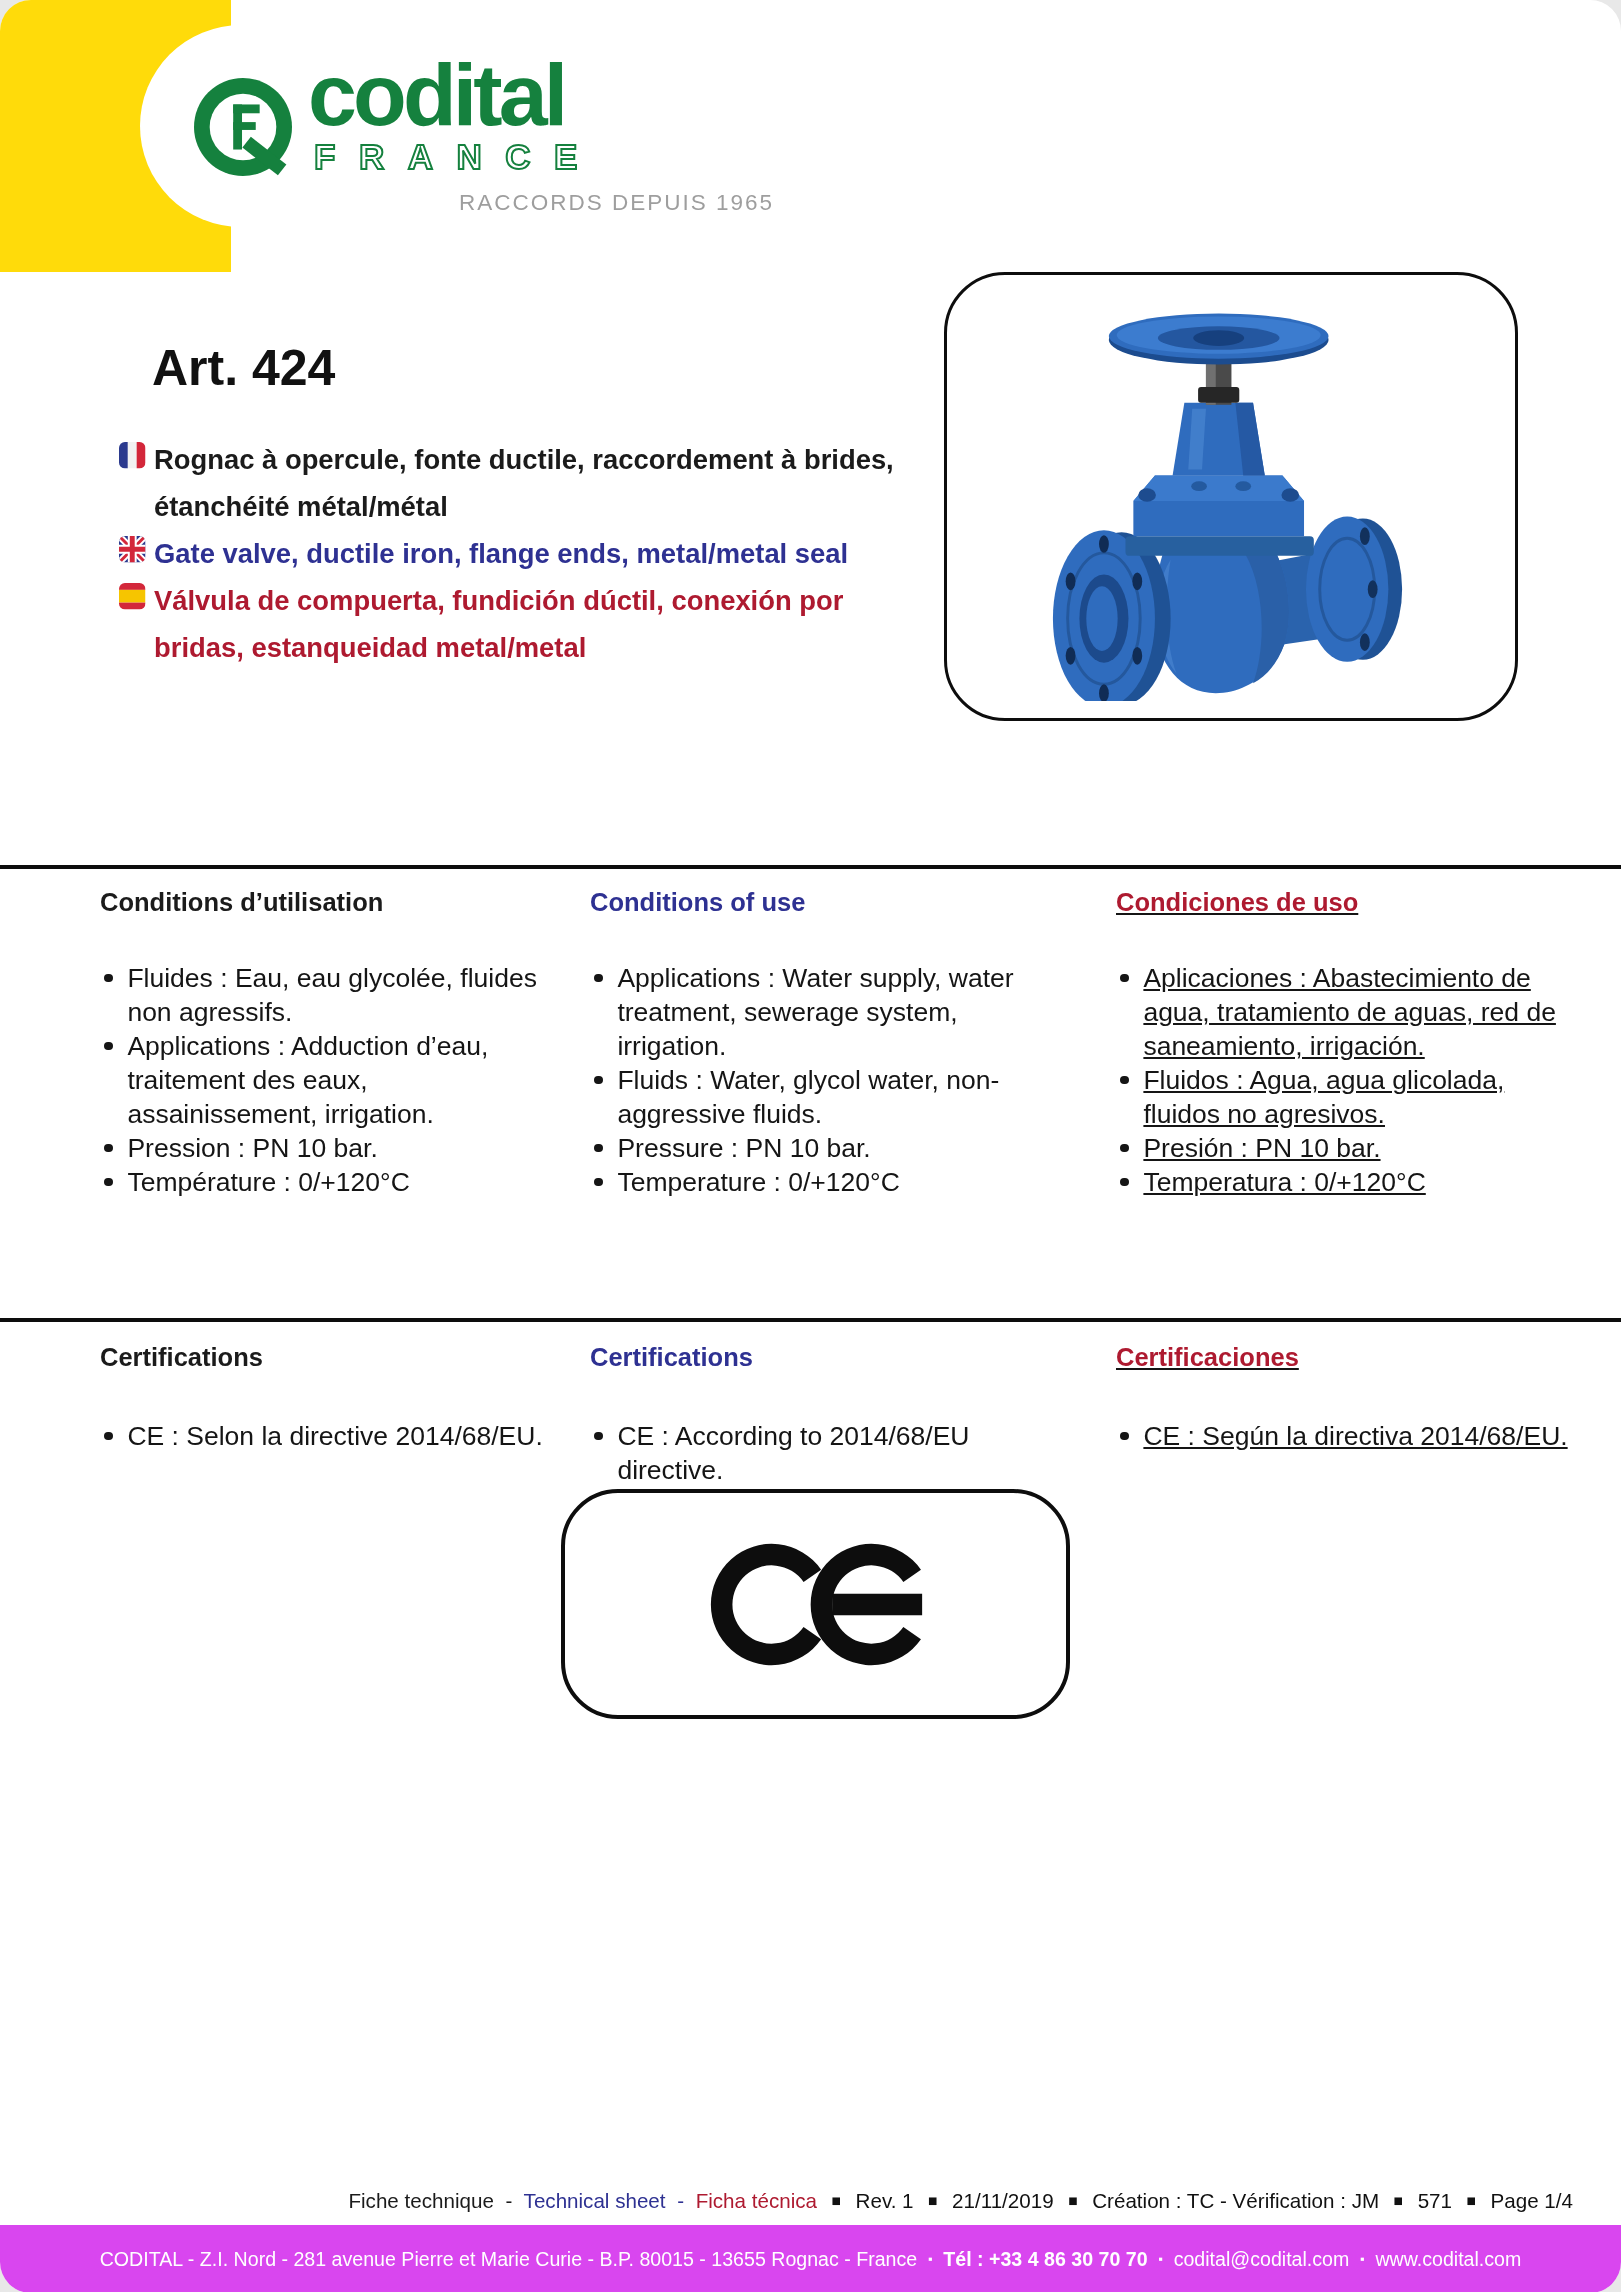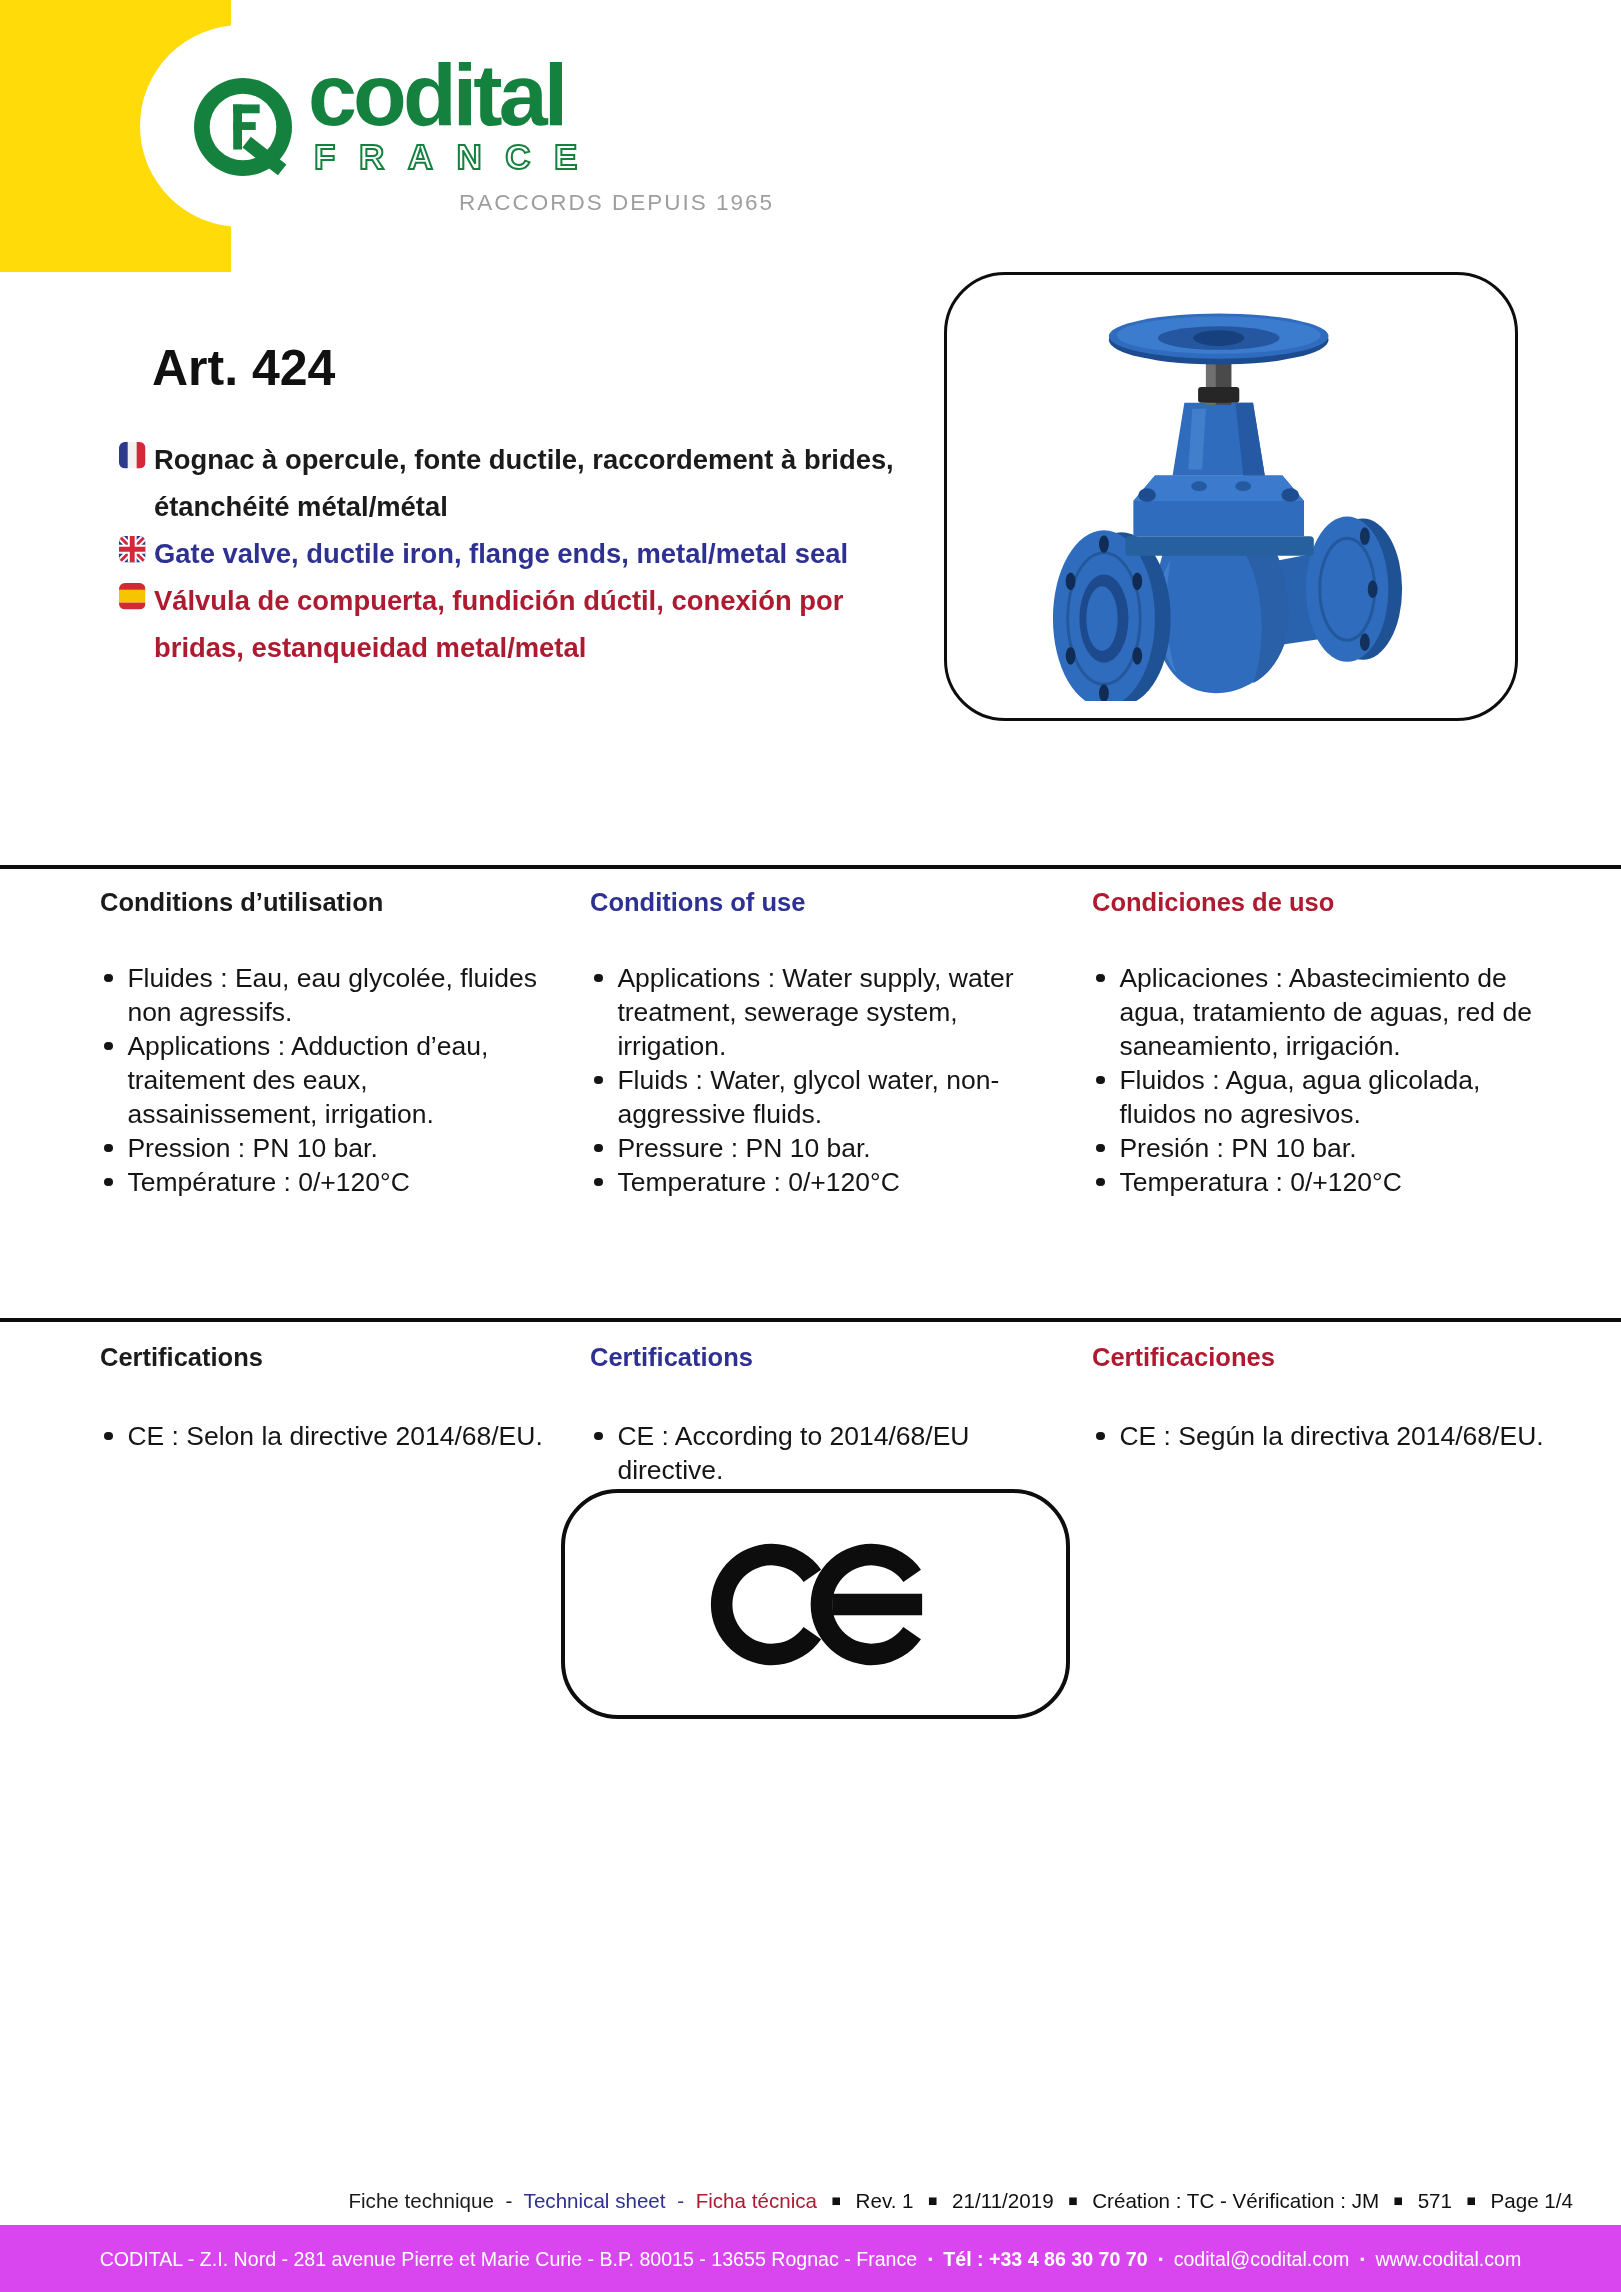--- a/index.html
+++ b/index.html
@@ -1,17 +1,17 @@
 <!DOCTYPE html>
 <html><head>
 <meta charset="utf-8">
 <style>
   html,body{margin:0;padding:0;background:#e8e8e8;}
   .page{position:relative;width:1621px;height:2293px;background:#ffffff;overflow:hidden;
-        font-family:"Liberation Sans", sans-serif;color:#151515;}
+        font-family:"Liberation Sans", sans-serif;color:#151515;border-radius:31px;}
 
   
   .yellow-shape{position:absolute;left:0;top:0;width:231px;height:272px;background:#FFDB0A;}
   .yellow-notch{position:absolute;left:140px;top:24.5px;width:202px;height:202px;border-radius:50%;background:#ffffff;}
   .logo-badge{position:absolute;left:194px;top:78px;width:98px;height:98px;}
   .brand-word{position:absolute;left:308px;top:51px;font-size:88px;line-height:88px;font-weight:bold;
               color:#15813E;letter-spacing:-3.9px;white-space:nowrap;}
   .brand-sub{position:absolute;left:314px;top:137px;font-size:35px;font-weight:bold;letter-spacing:23.5px;
              color:transparent;-webkit-text-stroke:2px #15813E;white-space:nowrap;}
   .tagline{position:absolute;left:459px;top:190px;font-size:22.5px;letter-spacing:2px;color:#9e9e9e;white-space:nowrap;text-align:right;}
@@ -30,21 +30,21 @@
 
   
   .hrule{position:absolute;left:0;width:1621px;height:3.9px;background:#0d0d0d;}
   .rule-1{top:865px;}
   .rule-2{top:1318px;}
 
   
   .col{position:absolute;width:461px;}
   .col-1{left:100px;}
   .col-2{left:590px;}
-  .col-3{left:1092px;}
+  .col-3{left:1116px;text-decoration:underline;}
   .cond-col{top:888px;}
   .cert-col{top:1343px;width:490px;}
   .col-title{font-size:25.5px;font-weight:bold;}
   .col ul{list-style:none;margin:44px 0 0 0;padding:0;}
   .cert-col ul{margin-top:47px;}
   .col li{position:relative;padding-left:27.4px;font-size:26.5px;line-height:34px;color:#151515;}
   .col li::before{content:"";position:absolute;left:3.9px;top:12.7px;width:8.8px;height:8.8px;border-radius:50%;background:#151515;}
 
   
   .ce-box{position:absolute;left:561px;top:1489px;width:501px;height:222px;border:4.9px solid #0d0d0d;

